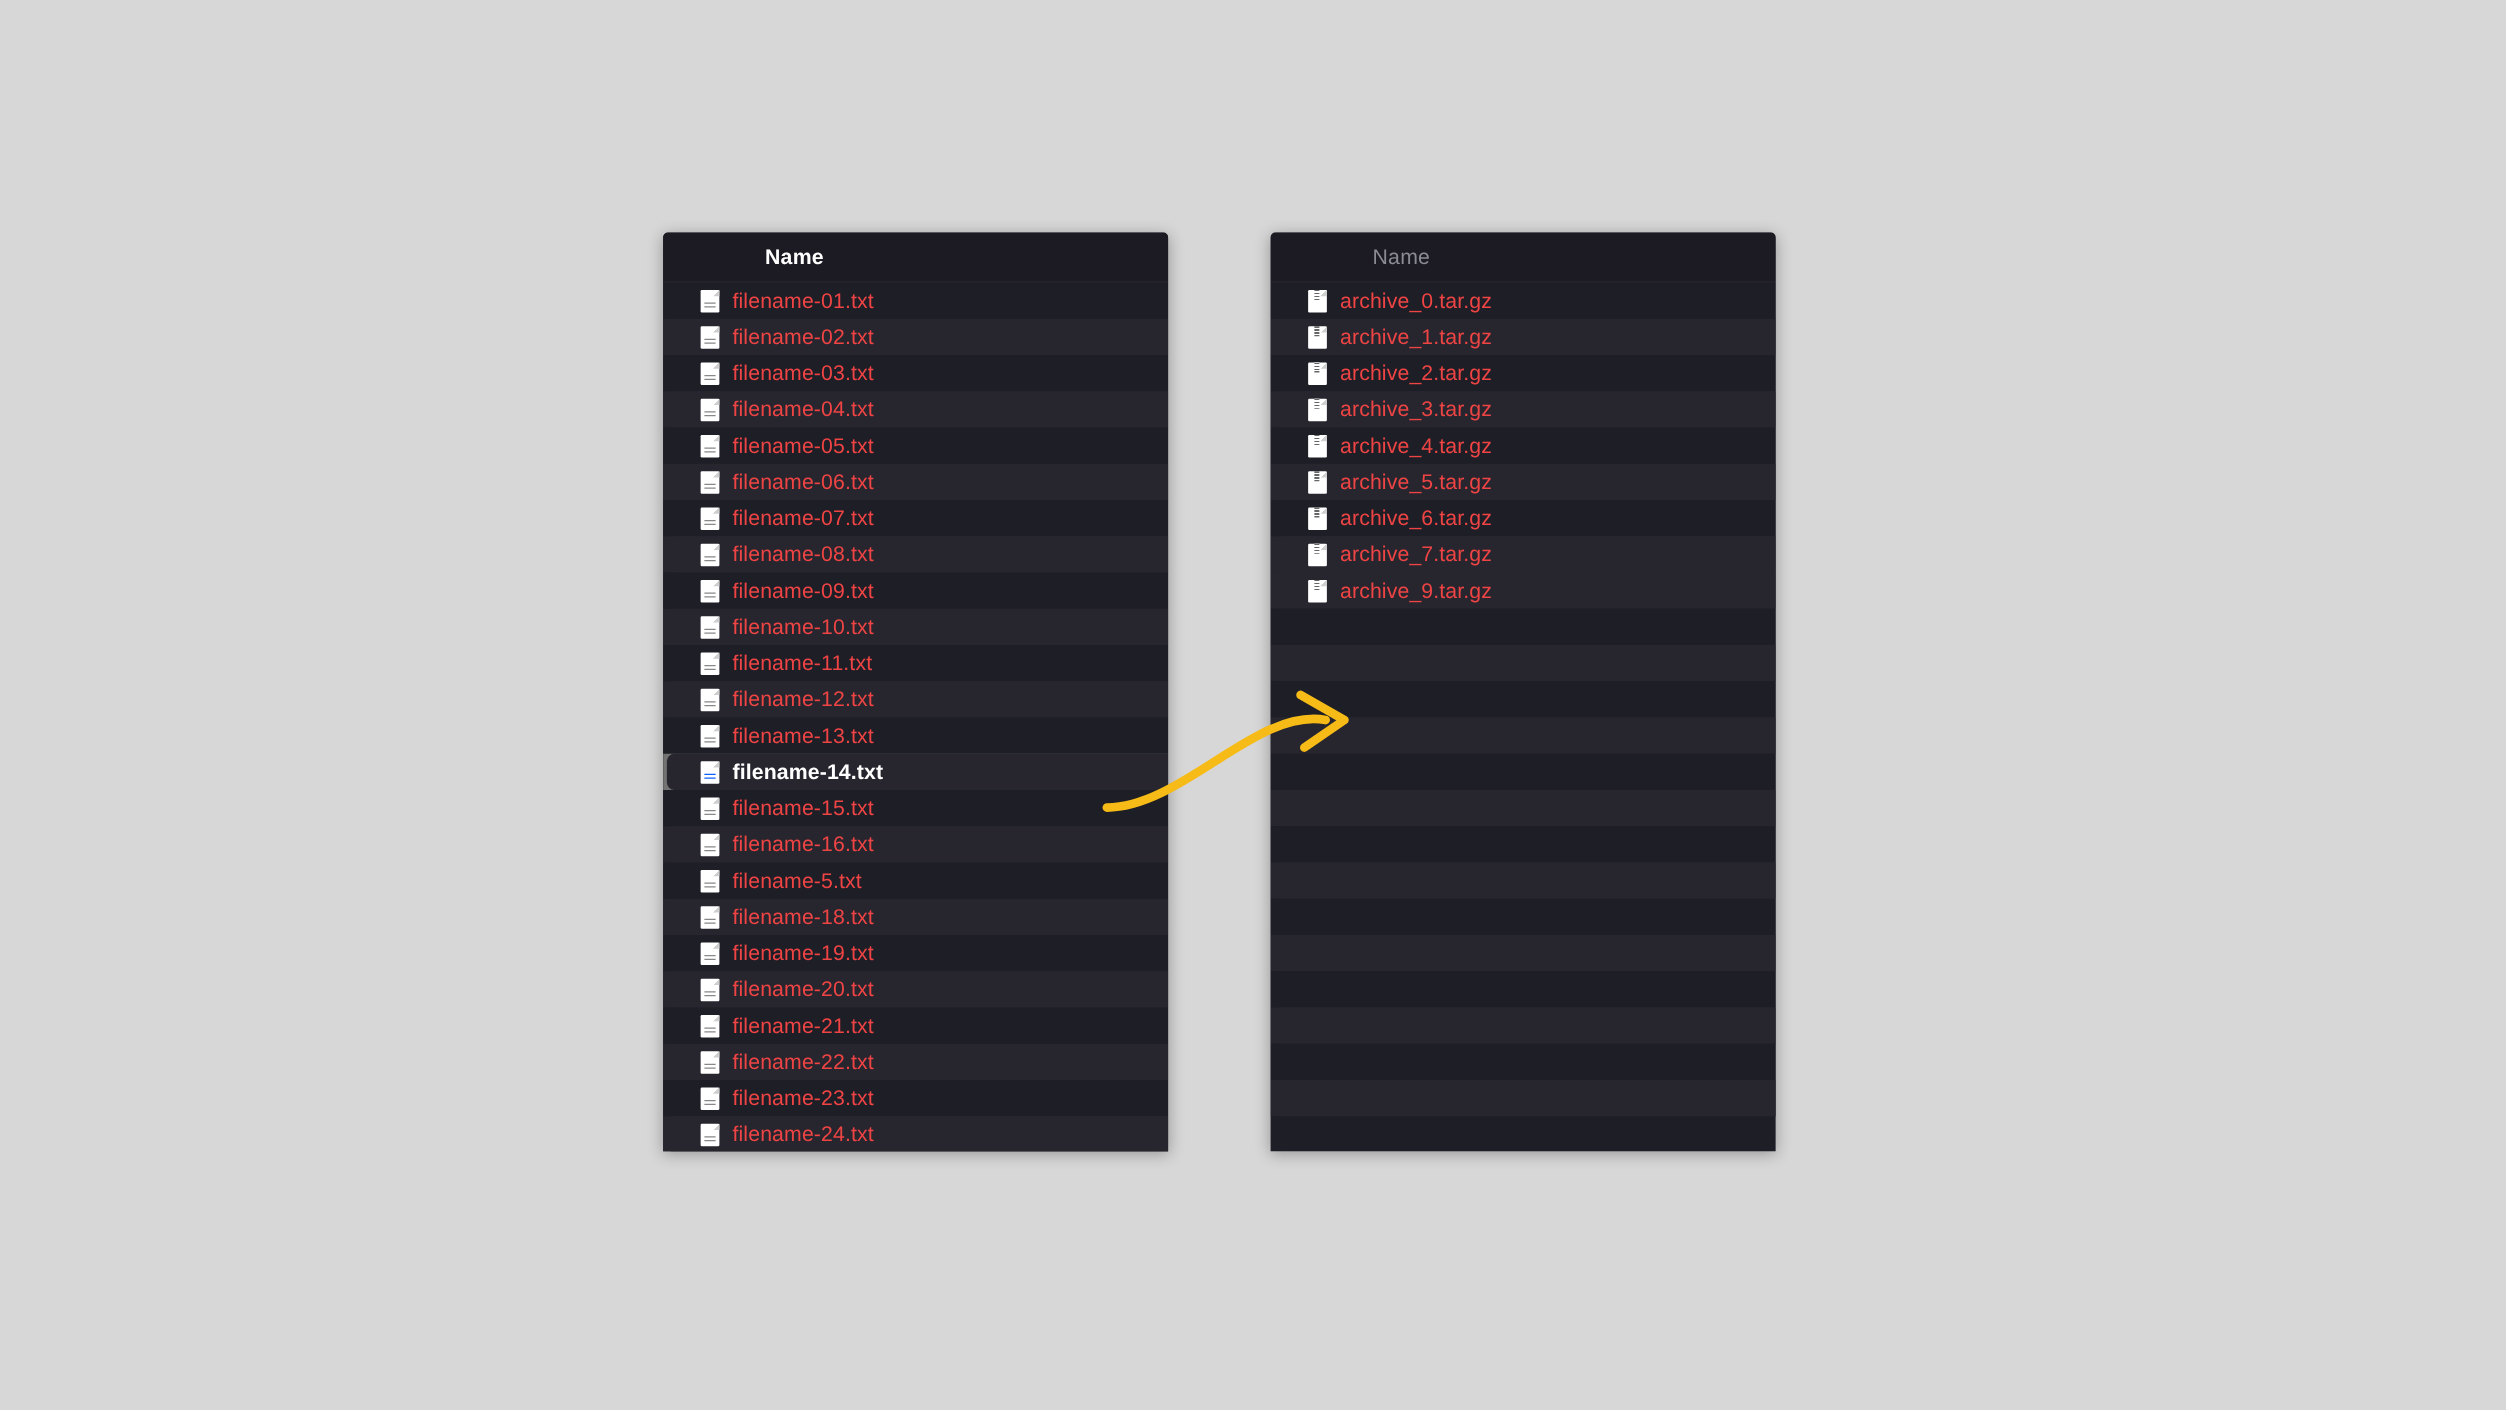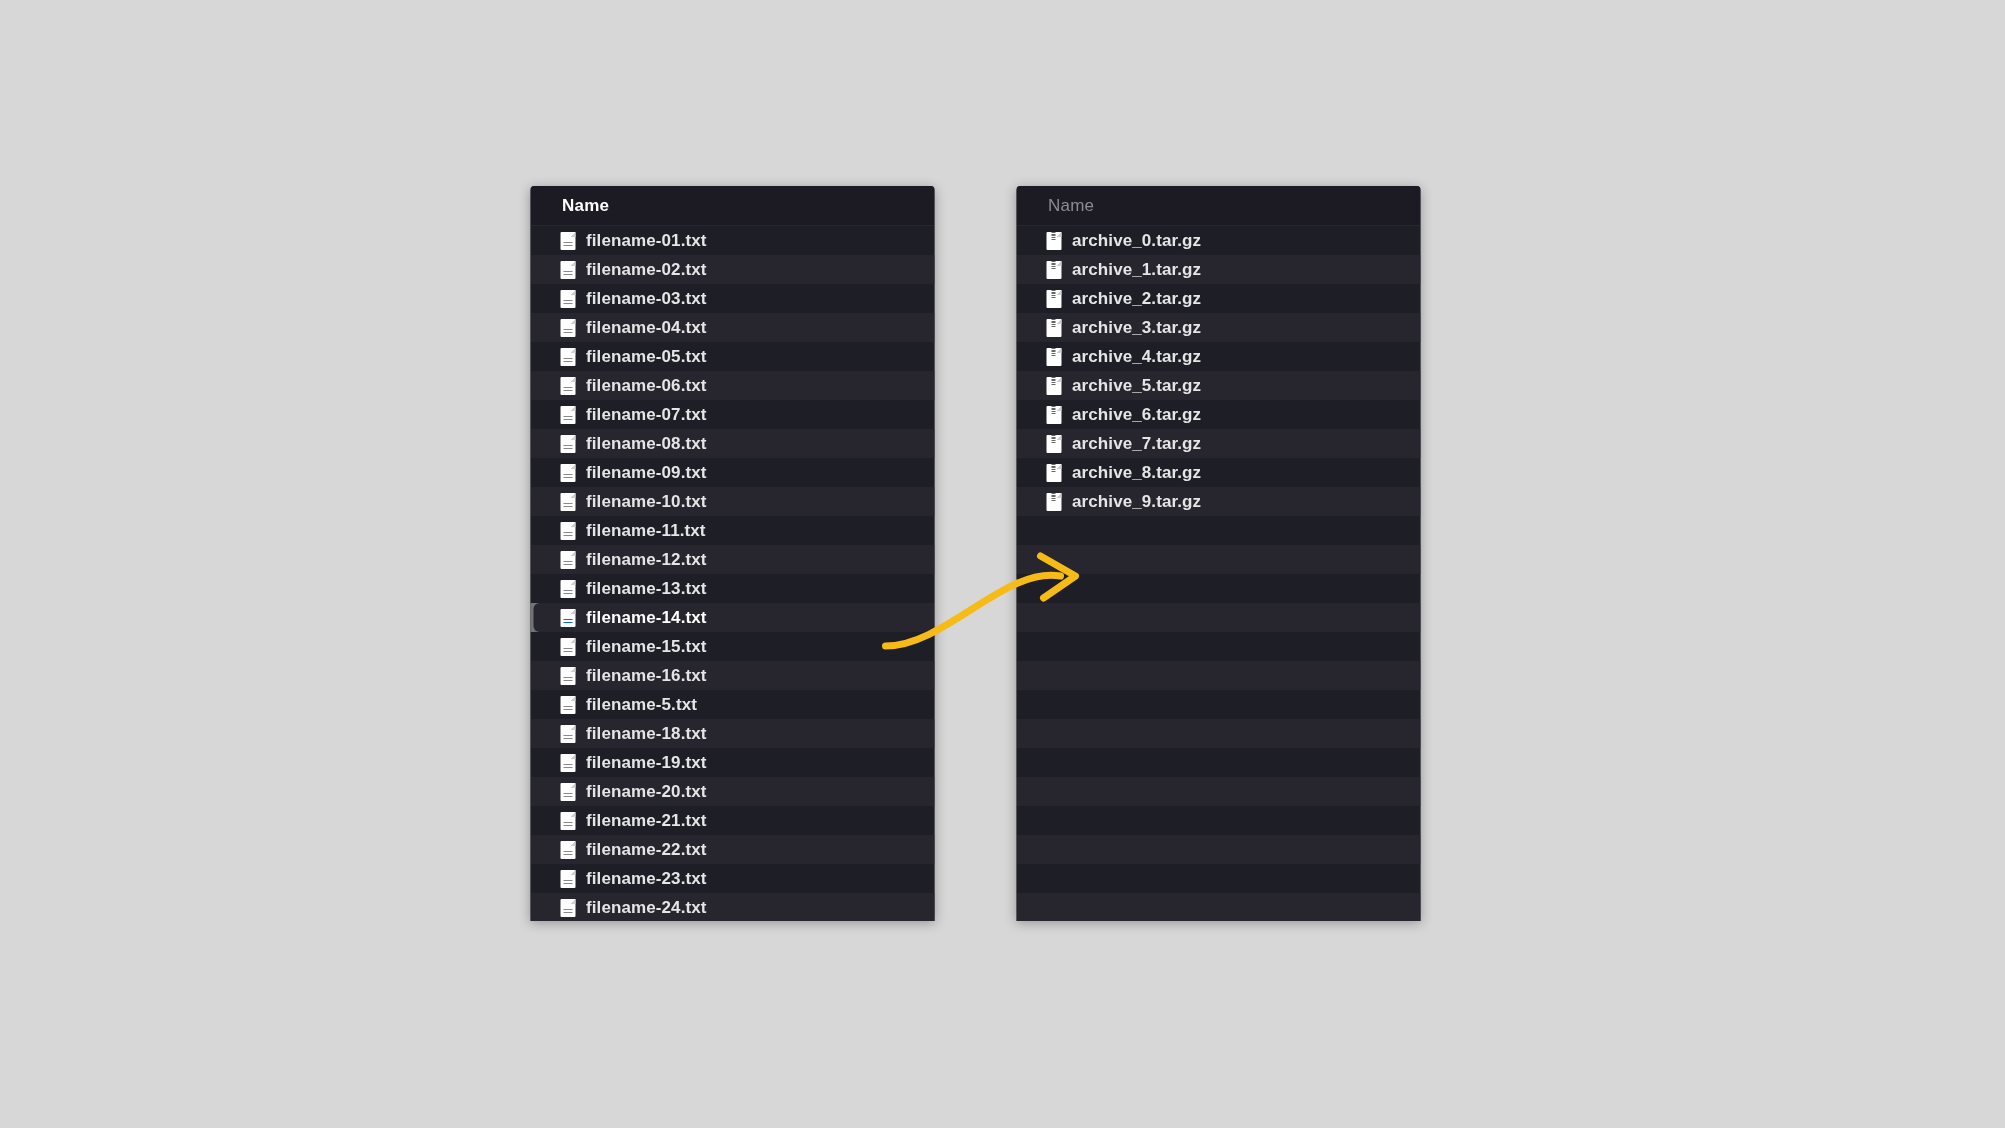--- a/index.html
+++ b/index.html
@@ -40,21 +40,21 @@
     .finder-right {
       left: 761px;
       top: 45px;
       height: 735px;
     }
     
     .header {
       height: 40px;
       display: flex;
       align-items: center;
-      padding-left: 32px;
+      padding-left: 82px;
       border-bottom: 1px solid rgba(255,255,255,0.06);
       background: #1c1b24;
     }
     
     .header-label {
       font-size: 17px;
       letter-spacing: 0.2px;
     }
     
     .header-active .header-label { color: #ffffff; font-weight: 600; }
@@ -87,25 +87,25 @@
       border-radius: 6px 0 0 6px;
       z-index: 0;
     }
     .row > * { z-index: 1; }
     
     .row.selected { background: #737373; }
     .row.selected .file-label { color: #ffffff; font-weight: 600; }
     .row.selected .icon-txt .txt-line { background: #0a60ff; }
     
     .file-label {
-      color: #e5e5e5;
+      color: #ef4444;
       font-size: 17px;
       margin-left: 11px;
       white-space: nowrap;
-      font-weight: 700;
+      font-weight: 400;
       letter-spacing: 0.1px;
     }
     
     
     .icon-txt {
       width: 15px;
       height: 18px;
       background: #ffffff;
       border-radius: 1px;
       position: relative;
@@ -394,26 +394,20 @@
             <span class="zip"></span>
           </span>
           <span class="file-label">archive_6.tar.gz</span>
         </div>
         <div class="row even">
           <span class="icon-zip">
             <span class="zip"></span>
           </span>
           <span class="file-label">archive_7.tar.gz</span>
         </div>
-        <div class="row odd">
-          <span class="icon-zip">
-            <span class="zip"></span>
-          </span>
-          <span class="file-label">archive_8.tar.gz</span>
-        </div>
         <div class="row even">
           <span class="icon-zip">
             <span class="zip"></span>
           </span>
           <span class="file-label">archive_9.tar.gz</span>
         </div>
         <div class="row odd"></div>
         <div class="row even"></div>
         <div class="row odd"></div>
         <div class="row even"></div>

